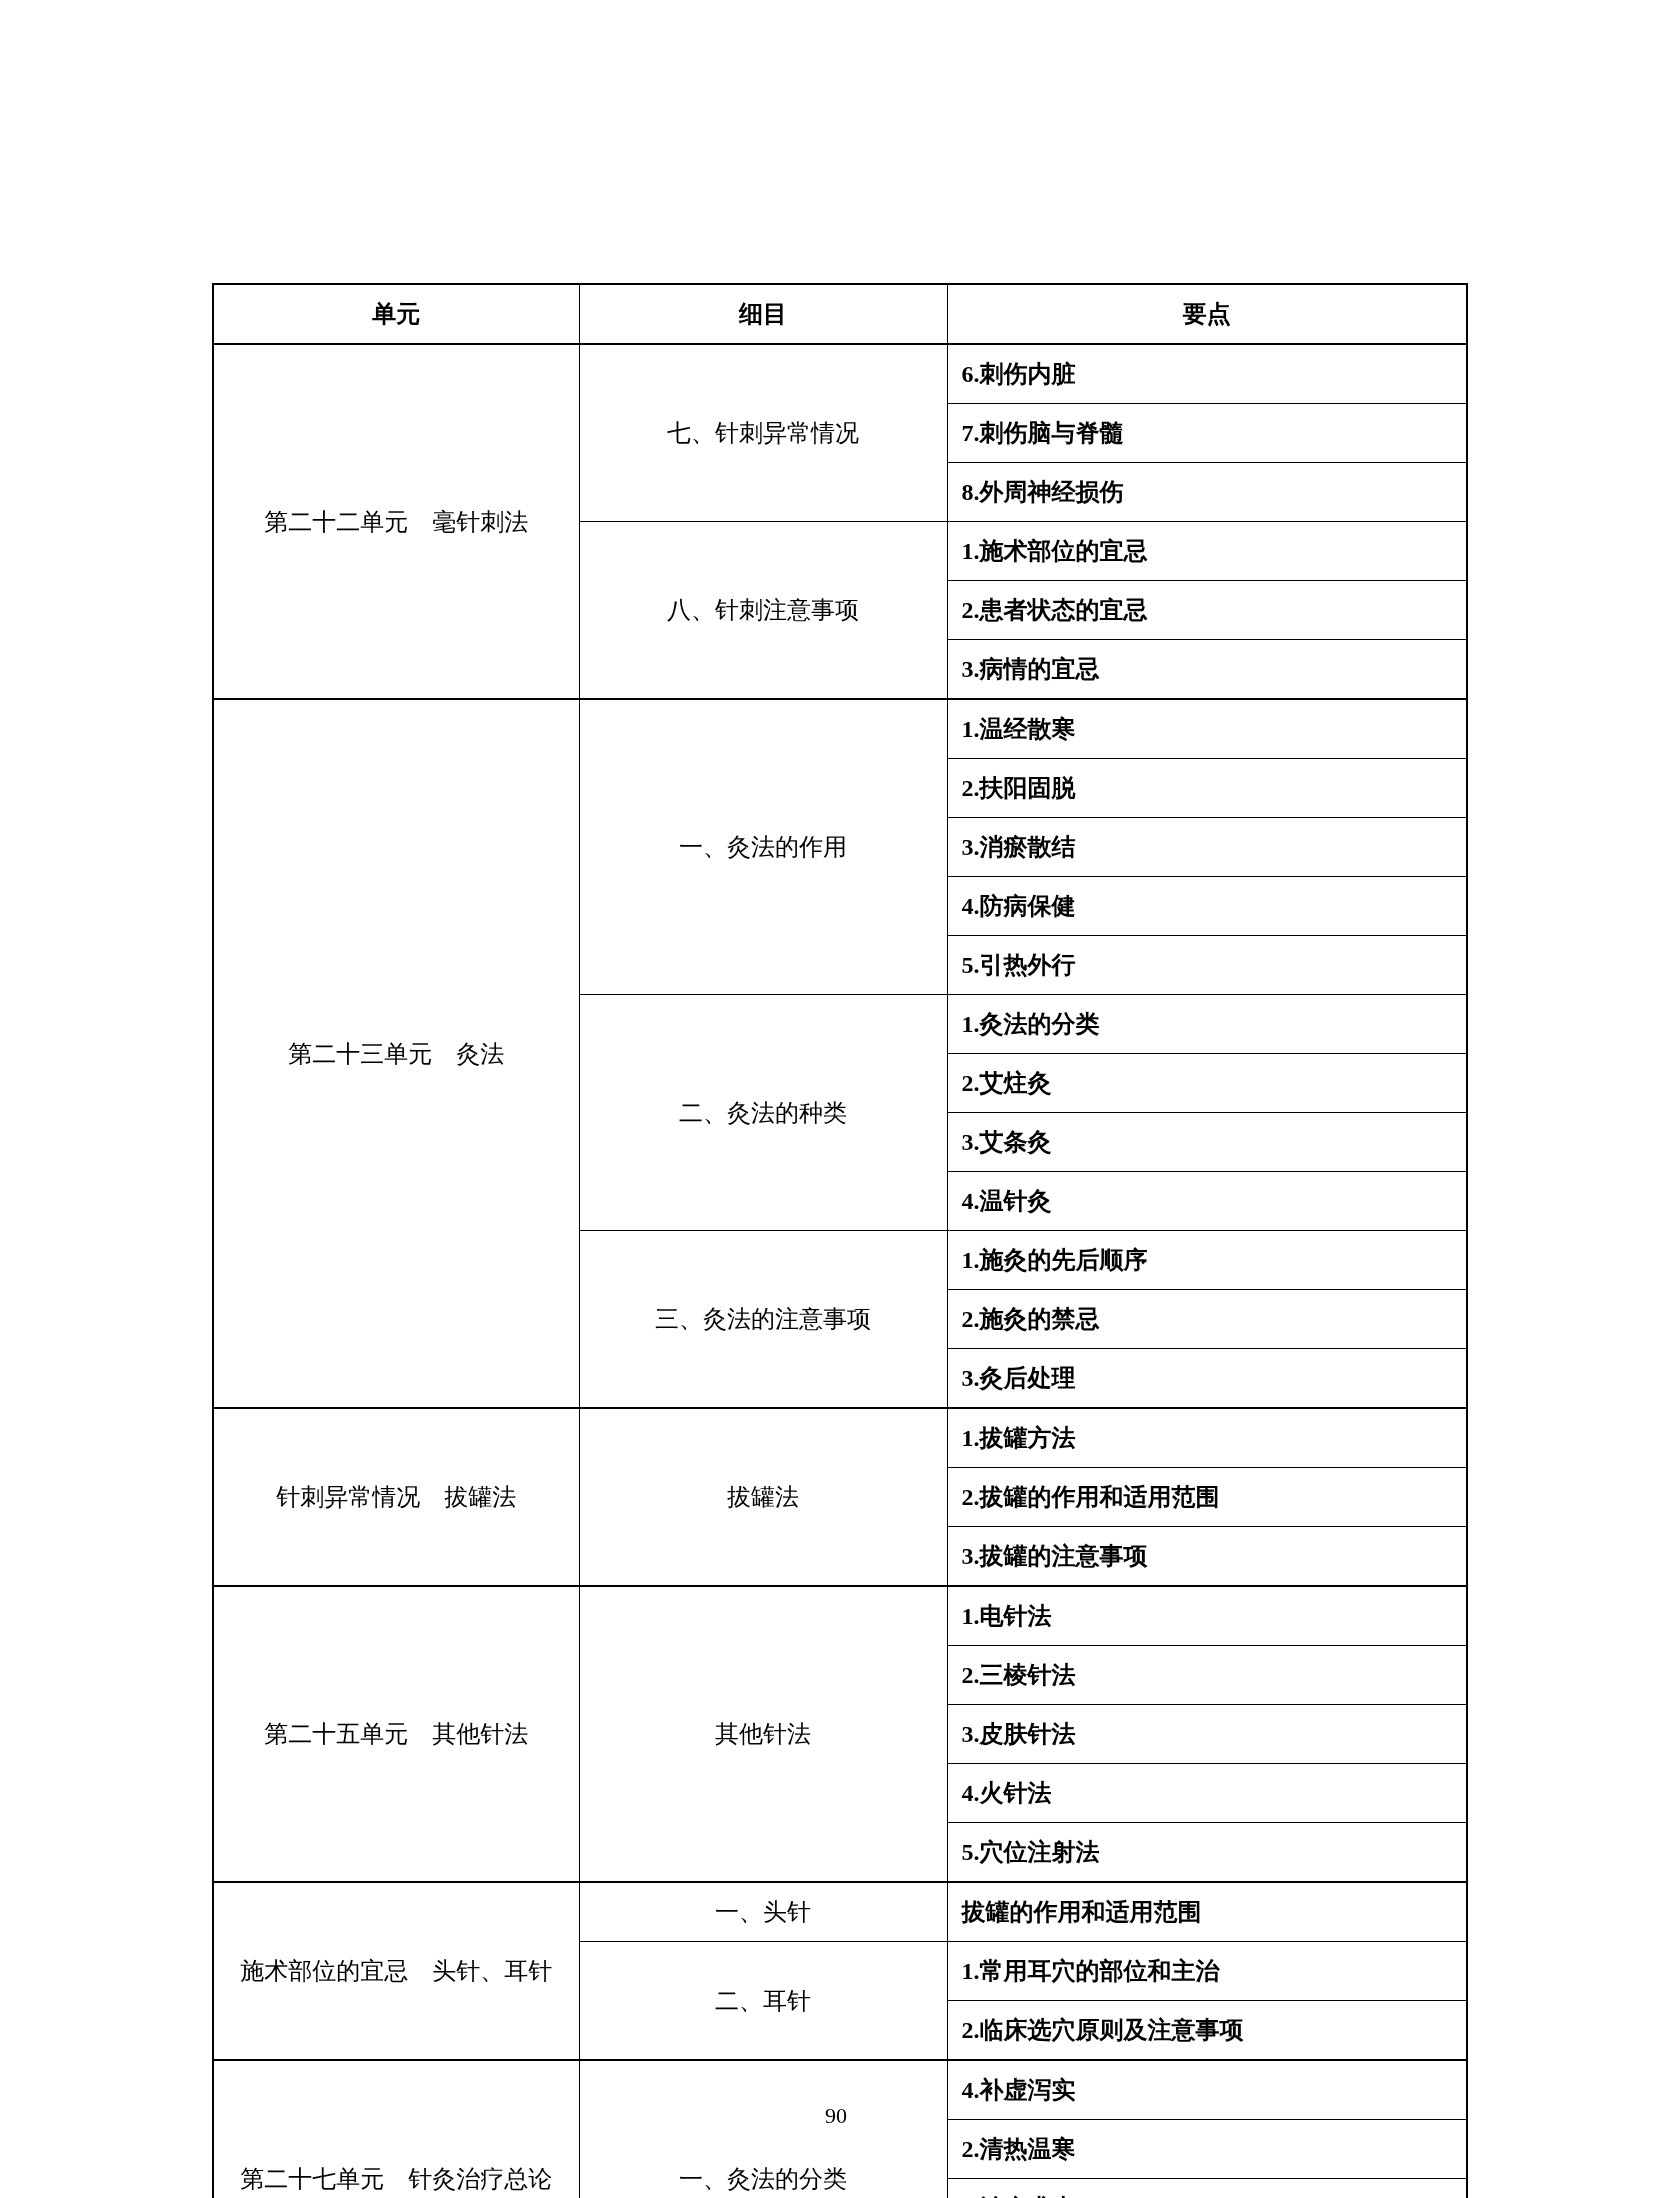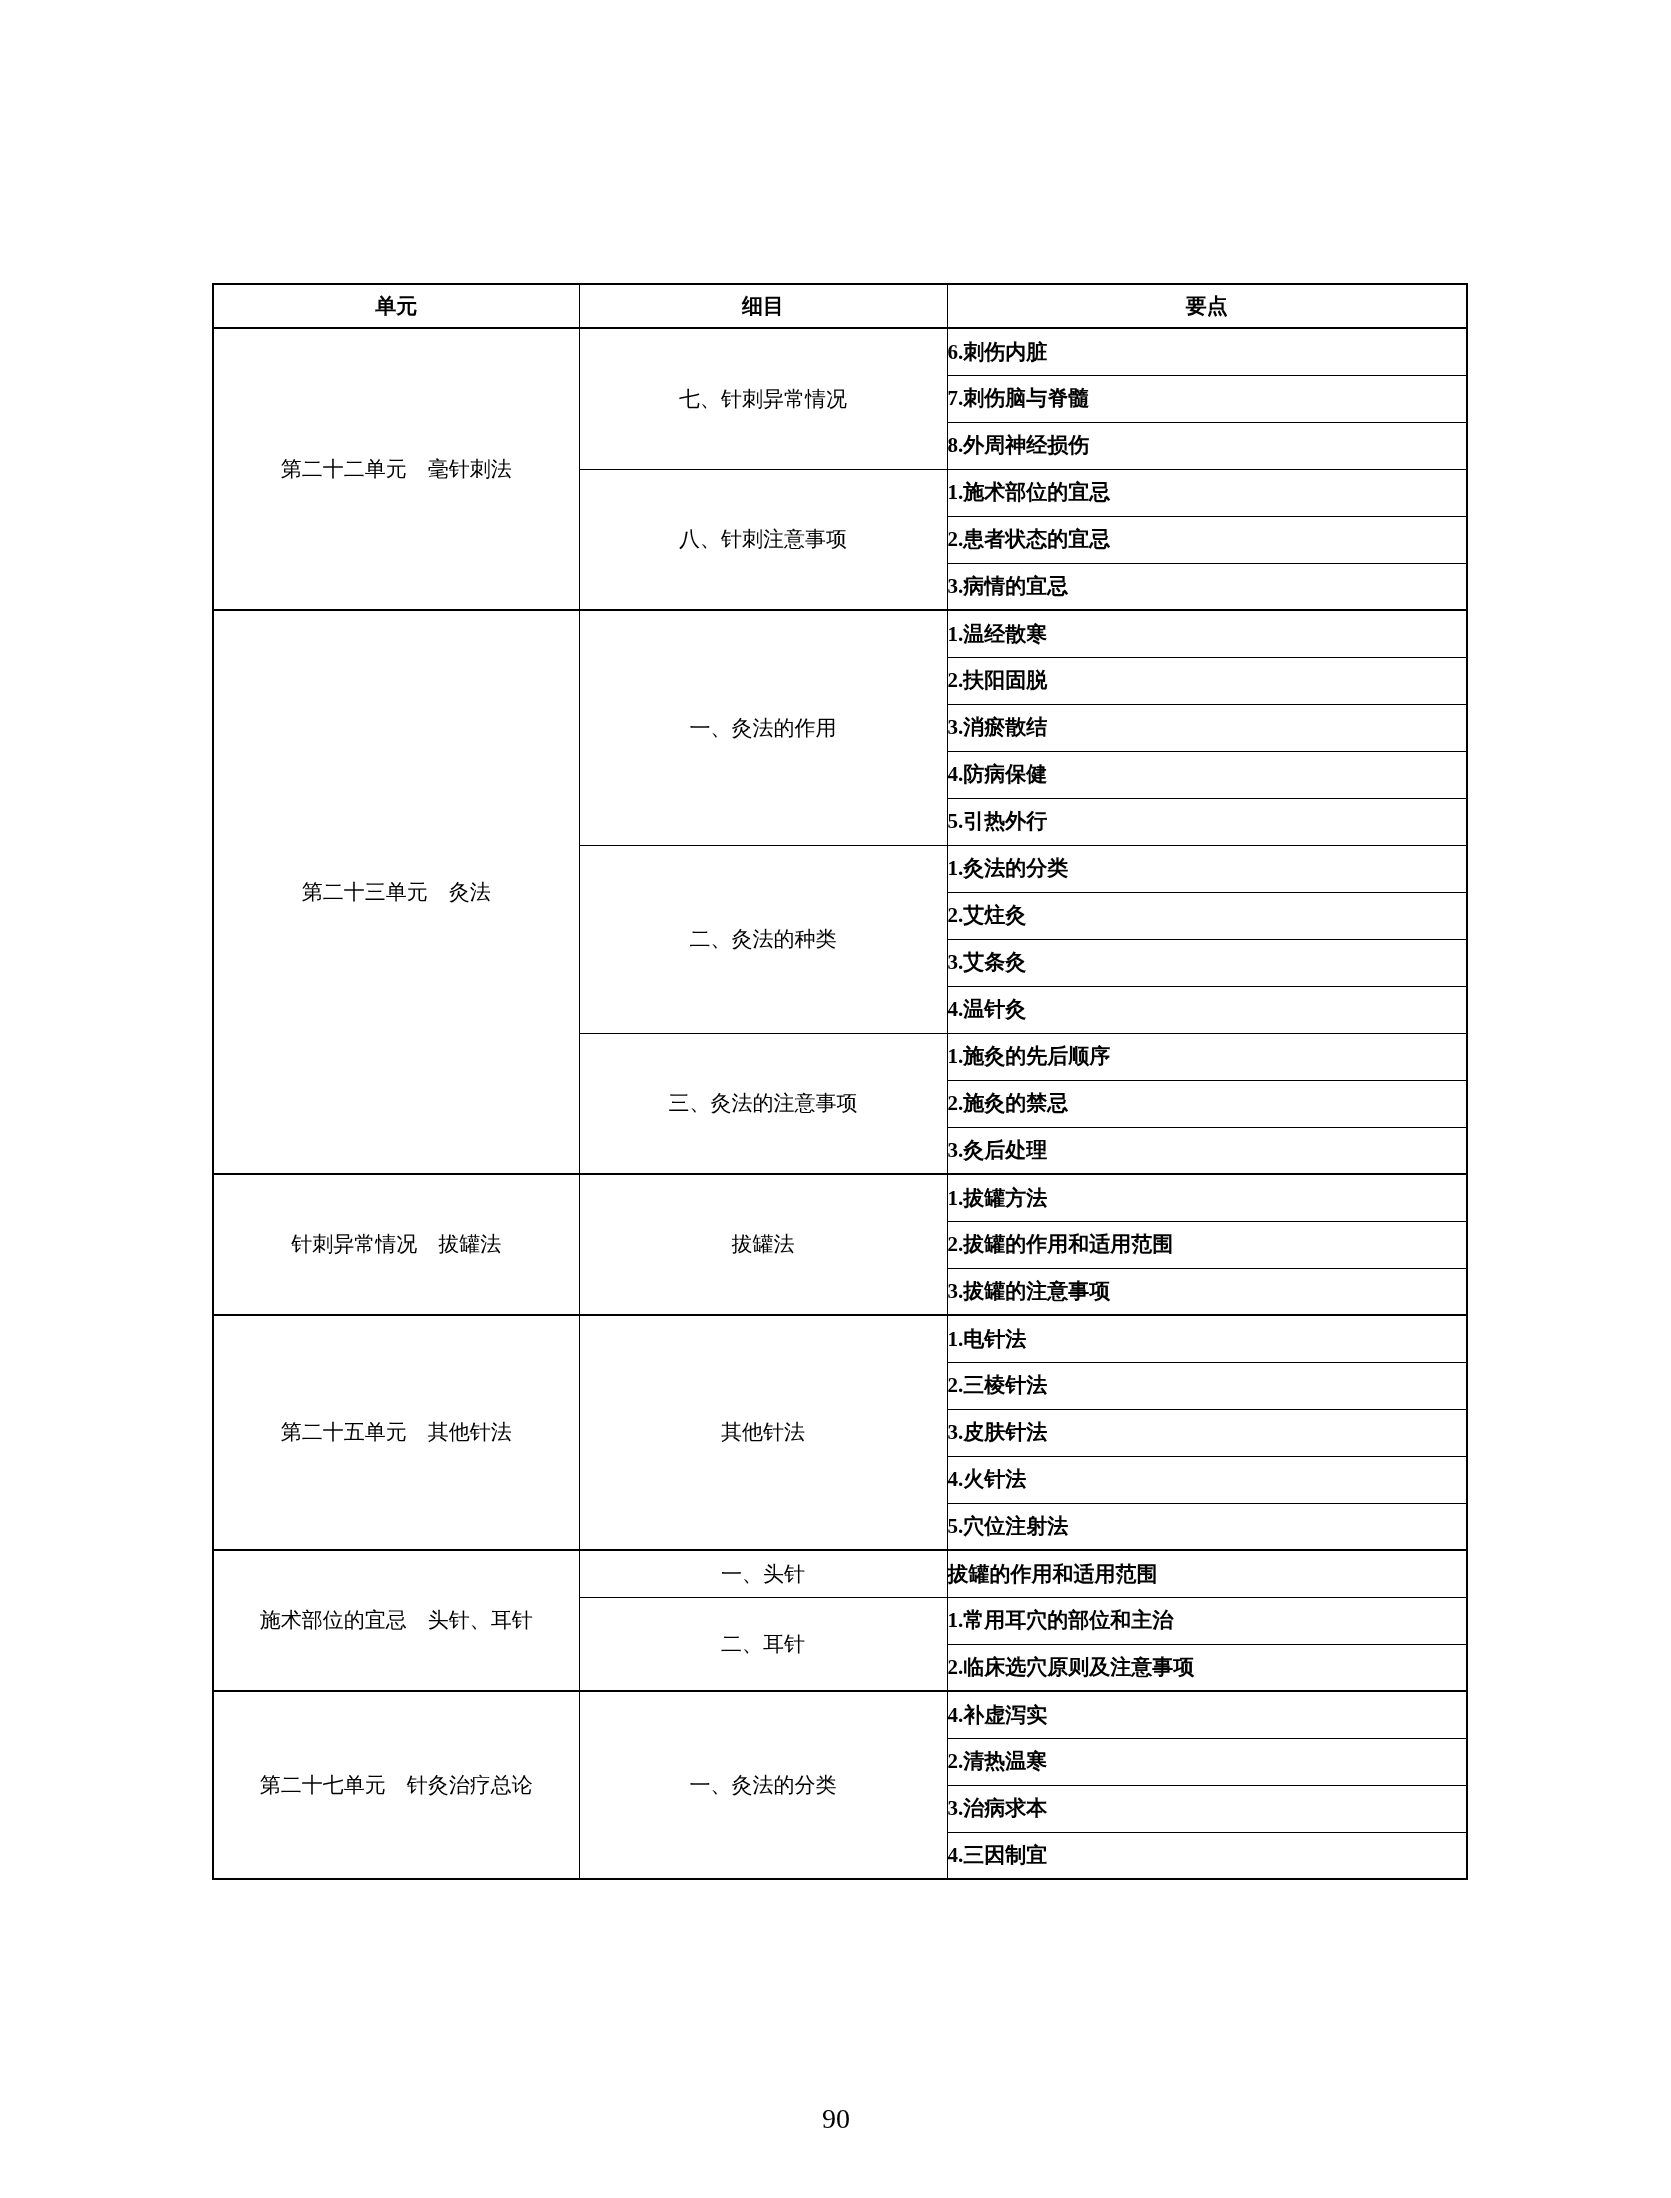--- a/index.html
+++ b/index.html
@@ -19,43 +19,43 @@
   table.syllabus {
     position: absolute;
     left: 212px; top: 283px;
     width: 1254px;
     border-collapse: collapse;
     table-layout: fixed;
     border: 2.9px solid #000000;
   }
   .syllabus th, .syllabus td {
     border: 1.9px solid #000000;
-    font-size: 21px;
+    font-size: 24px;
     line-height: 1.25;
     vertical-align: middle;
-    padding: 0;
+    padding: 14px;
     overflow: hidden;
   }
   .syllabus tr.header-row { height: 44px; }
   .syllabus tr.data-row { height: 47px; }
   .syllabus th {
     font-weight: bold;
     text-align: center;
     border-bottom: 2.9px solid #000000;
   }
   .col-unit  { text-align: center; padding-left: 13.4px; }
   .col-item  { text-align: center; padding-left: 12.4px; }
   .col-point { text-align: left; padding-left: 12.4px; font-weight: bold; }
   tr.unit-start > td, tr.unit-start > th { border-top: 2.9px solid #000000; }
   .page-number {
     position: absolute;
     left: 0; right: 0;
     top: 2103px;
     text-align: center;
-    font-size: 28px;
+    font-size: 22px;
   }
 </style>
 </head>
 <body>
 
 <div class="page">
 
   <table class="syllabus">
     <colgroup>
       <col style="width:366px">

